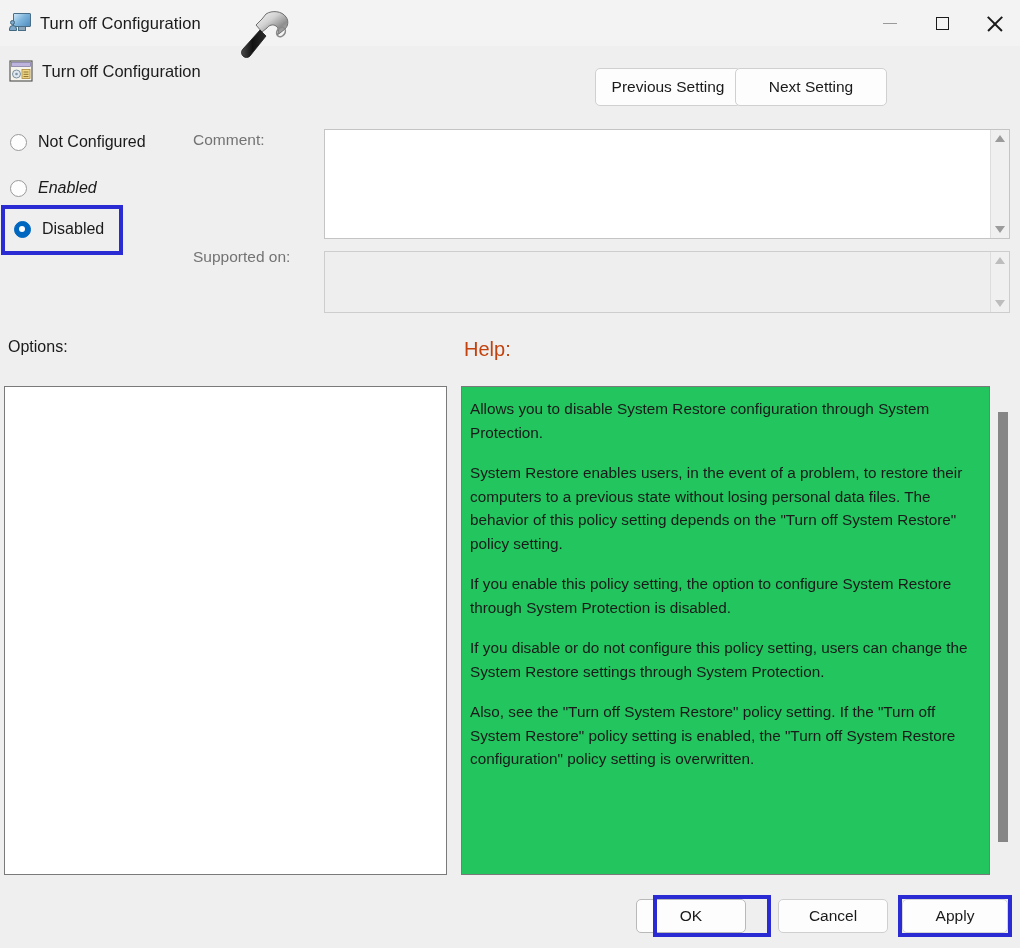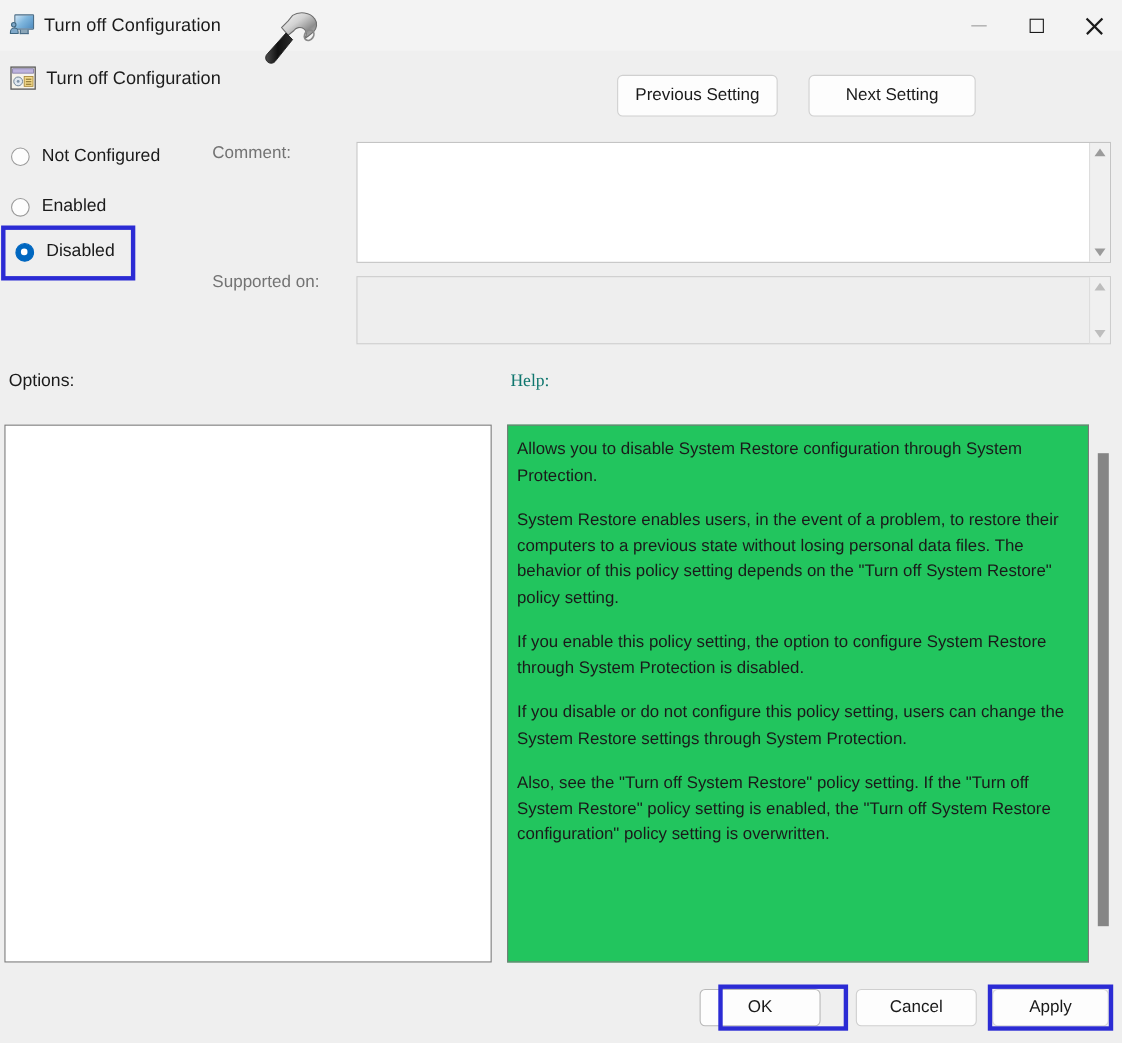--- a/index.html
+++ b/index.html
@@ -101,31 +101,31 @@
     position: absolute; top: 22px;
     height: 38px;
     background: #fdfdfd;
     border: 1px solid #d0d0d0;
     border-radius: 5px;
     font-family: "Liberation Sans", sans-serif;
     font-size: 15.5px; color: #1a1a1a;
     cursor: default;
     padding: 0 14px;
   }
-  #btn-previous-setting { left: 561px; width: 146px; }
+  #btn-previous-setting { left: 595px; width: 146px; }
   #btn-next-setting     { left: 723px; width: 152px; margin-left: 12px; }
 
   
   .radio-row {
     position: absolute; left: 10px;
     display: flex; align-items: center;
     height: 26px; cursor: default;
   }
   #radio-not-configured { top: 129px; }
-  #radio-enabled        { top: 175px; }
+  #radio-enabled        { top: 175px; font-style: italic; }
   #radio-disabled       { top: 216px; left: 14px; }
   .radio-circle {
     width: 17px; height: 17px; border-radius: 50%;
     border: 1.5px solid #9a9a9a; background: #fdfdfd;
     flex: none; position: relative;
   }
   .radio-circle.checked {
     border: 1.5px solid #0067c0;
     background: #0067c0;
   }
@@ -198,21 +198,21 @@
     border-left: 5.5px solid transparent;
     border-right: 5.5px solid transparent;
   }
   .vscroll-classic .arr-up { border-bottom: 7px solid #9b9b9b; }
   .vscroll-classic .arr-dn { border-top: 7px solid #9b9b9b; }
   .vscroll-classic.muted .arr-up { border-bottom-color: #bdbdbd; }
   .vscroll-classic.muted .arr-dn { border-top-color: #bdbdbd; }
 
   
   #label-options { position: absolute; left: 8px; top: 338px; font-size: 16px; color: #1a1a1a; }
-  #label-help    { position: absolute; left: 464px; top: 338px; font-size: 16px; color: #0f766e; font-family: Liberation Serif, serif; }
+  #label-help    { position: absolute; left: 464px; top: 338px; font-size: 20px; color: #c2410c; }
 
   #options-pane {
     position: absolute; left: 4px; top: 386px;
     width: 443px; height: 489px;
     background: #ffffff;
     border: 1px solid #7a7a7a;
   }
   #help-pane {
     position: absolute; left: 461px; top: 386px;
     width: 529px; height: 489px;

